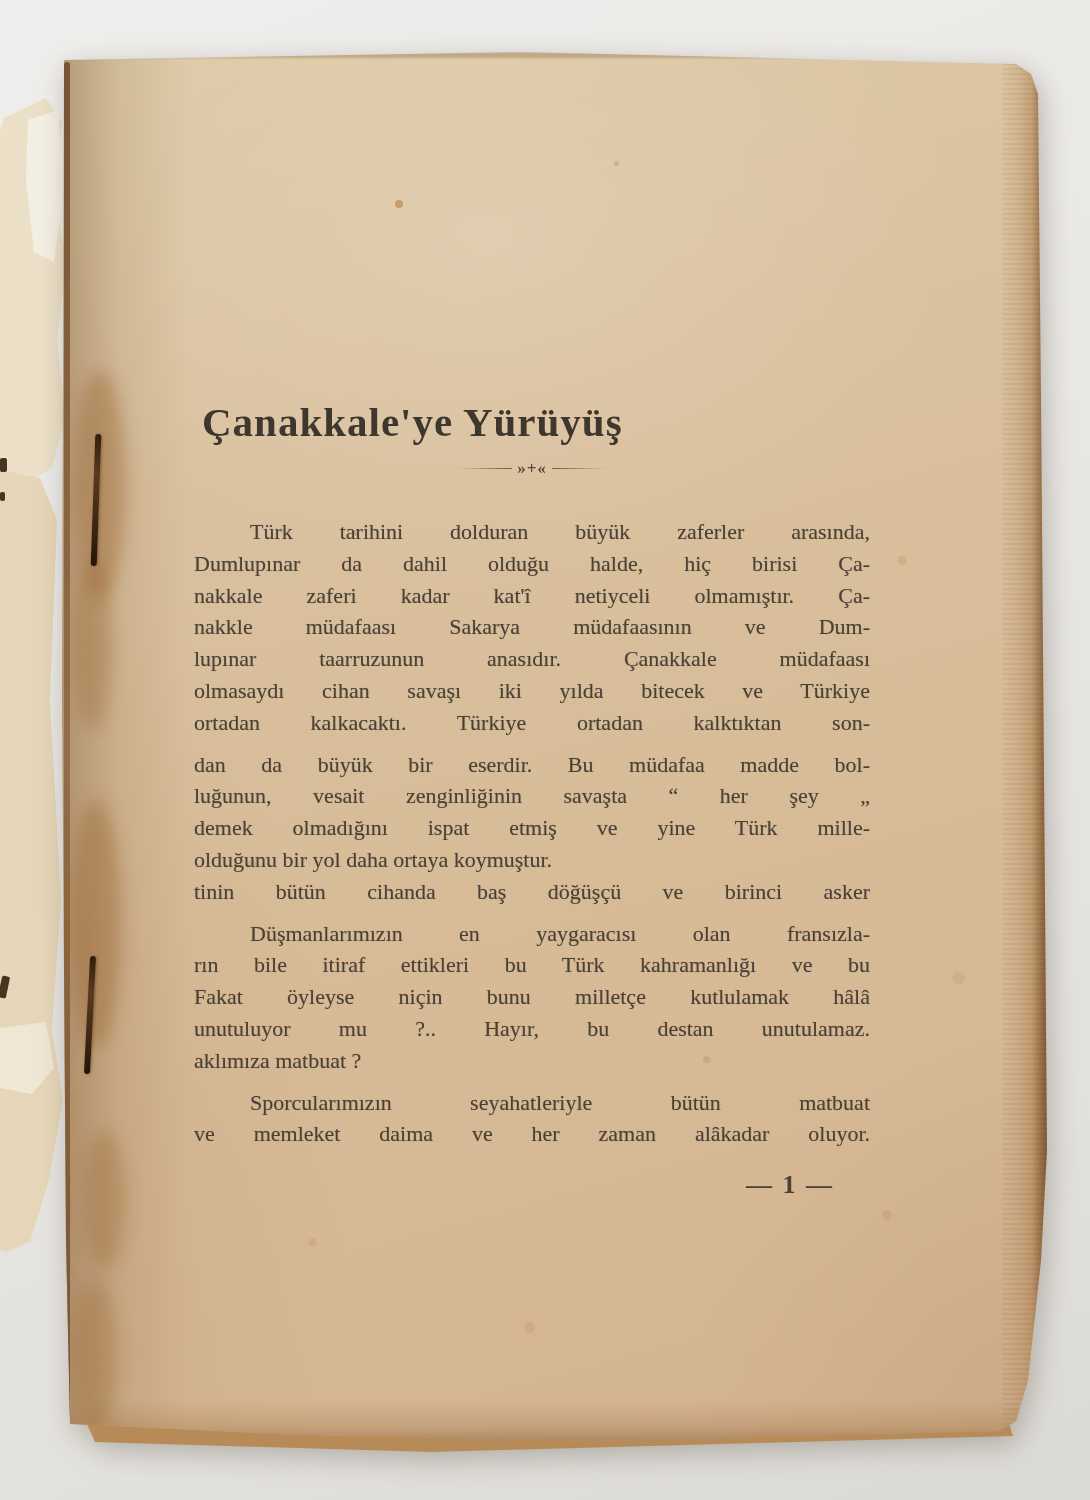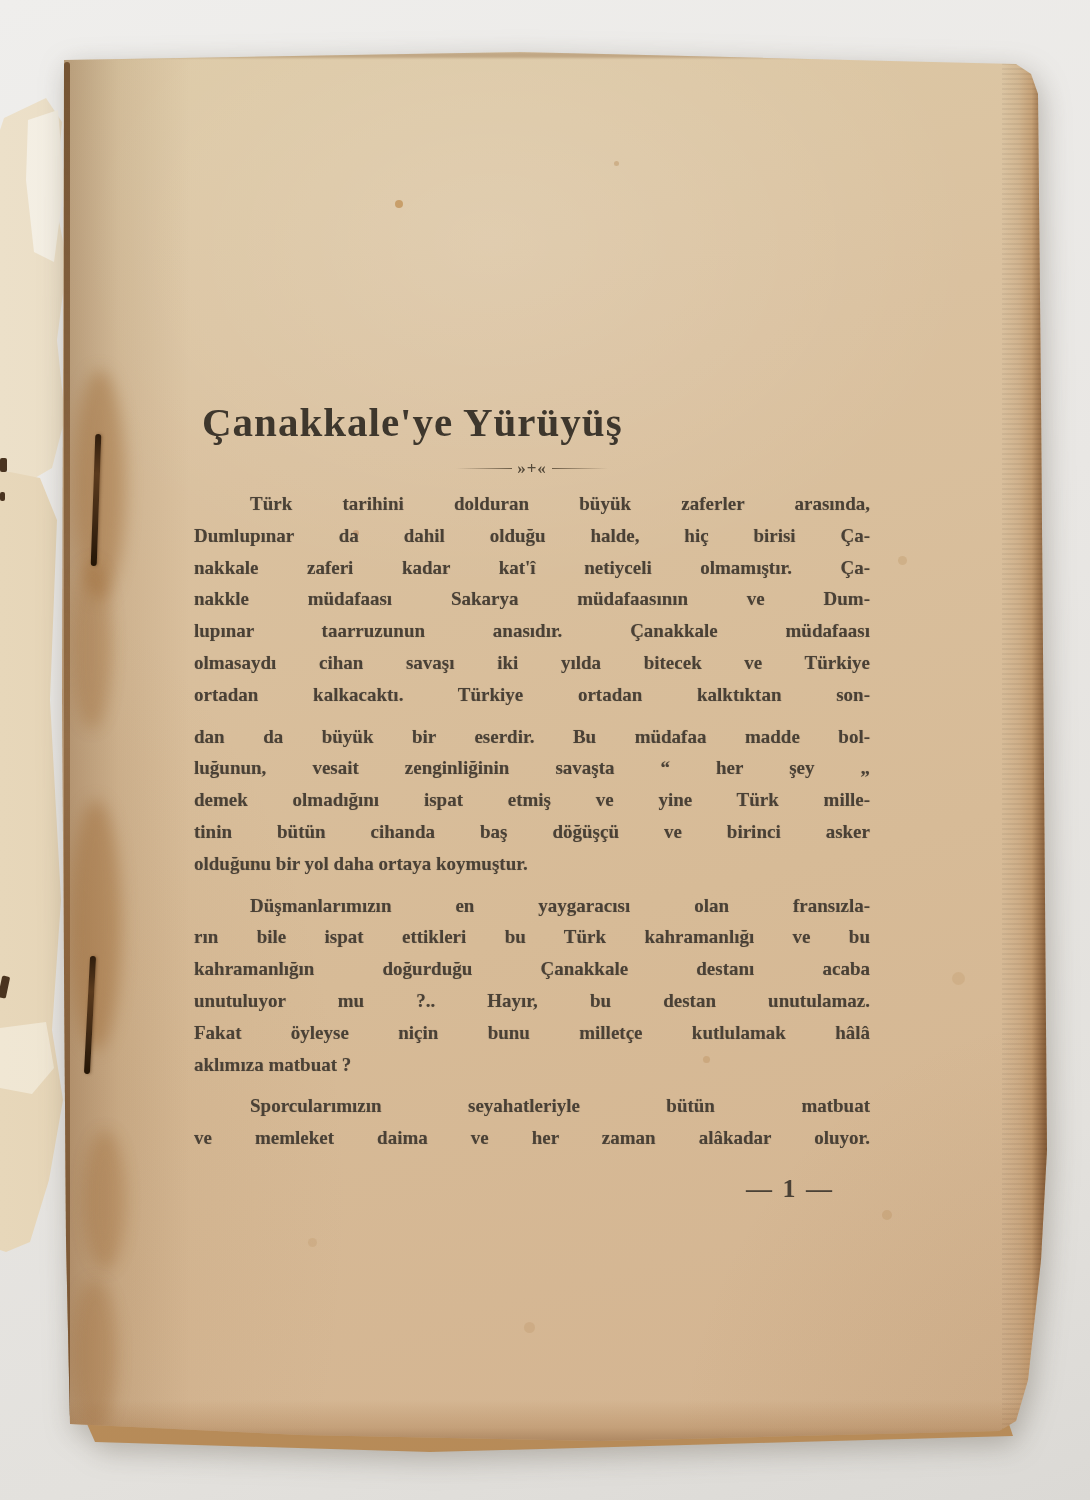--- a/index.html
+++ b/index.html
@@ -62,21 +62,21 @@
     background:linear-gradient(180deg,#2f1d0d,#5a3a1d 30%,#3c2612 70%,#241505);
     box-shadow:1px 0 3px rgba(90,55,25,.5);}
   .fox{position:absolute;border-radius:50%;}
   
   .text-block{position:absolute;left:194px;top:398px;width:676px;color:#4a4136;}
   .title{text-align:left;font-weight:bold;font-size:41px;line-height:48px;letter-spacing:1px;color:#3e372d;transform:translateX(8px);}
   .ornament{margin-top:14px;height:16px;display:flex;align-items:center;justify-content:center;gap:5px;color:#554a3a;}
   .ornament .rule{width:56px;height:1px;background:linear-gradient(90deg,transparent,#6d5d47);}
   .ornament .rule.r{background:linear-gradient(90deg,#6d5d47,transparent);}
   .ornament .glyphs{font-size:17px;font-weight:bold;letter-spacing:1px;line-height:1;}
-  .body{margin-top:12px;font-weight:bold;font-size:19px;line-height:31.8px;text-shadow:0 0 1px rgba(74,65,54,.35);}
+  .body{margin-top:40px;font-weight:normal;font-size:22px;line-height:31.8px;text-shadow:0 0 1px rgba(74,65,54,.35);}
   .para + .para{margin-top:10px;}
   .line{text-align:justify;text-align-last:justify;}
   .line.first{text-indent:56px;}
   .line.last{text-align-last:auto;}
   .line.last.jl{text-align-last:justify;}
   .page-num{margin-top:20px;text-align:right;padding-right:36px;font-weight:bold;font-size:26px;letter-spacing:2px;}
   .watermark{position:absolute;left:352px;top:734px;width:390px;
     font-family:"DejaVu Serif", serif;font-size:78px;line-height:80px;letter-spacing:7px;
     color:rgba(255,255,255,.52);text-align:center;pointer-events:none;}
 </style>
@@ -137,29 +137,28 @@
               <div class="line">nakkale zaferi kadar kat'î netiyceli olmamıştır. Ça-</div>
               <div class="line">nakkle müdafaası Sakarya müdafaasının ve Dum-</div>
               <div class="line">lupınar taarruzunun anasıdır. Çanakkale müdafaası</div>
               <div class="line">olmasaydı cihan savaşı iki yılda bitecek ve Türkiye</div>
               <div class="line">ortadan kalkacaktı. Türkiye ortadan kalktıktan son-</div>
             </div>
             <div class="para">
               <div class="line">dan da büyük bir eserdir. Bu müdafaa madde bol-</div>
               <div class="line">luğunun, vesait zenginliğinin savaşta “ her şey „</div>
               <div class="line">demek olmadığını ispat etmiş ve yine Türk mille-</div>
+              <div class="line last">olduğunu bir yol daha ortaya koymuştur.</div>
               <div class="line">tinin bütün cihanda baş döğüşçü ve birinci asker</div>
-              <div class="line last">olduğunu bir yol daha ortaya koymuştur.</div>
             </div>
             <div class="para">
               <div class="line first">Düşmanlarımızın en yaygaracısı olan fransızla-</div>
-              <div class="line">rın bile ispat ettikleri bu Türk kahramanlığı ve bu</div>
-              <div class="line">kahramanlığın doğurduğu Çanakkale destanı acaba</div>
+              <div class="line">rın bile itiraf ettikleri bu Türk kahramanlığı ve bu</div>
+              <div class="line">Fakat öyleyse niçin bunu milletçe kutlulamak hâlâ</div>
               <div class="line">unutuluyor mu ?.. Hayır, bu destan unutulamaz.</div>
-              <div class="line">Fakat öyleyse niçin bunu milletçe kutlulamak hâlâ</div>
               <div class="line last">aklımıza matbuat ?</div>
             </div>
             <div class="para">
               <div class="line first">Sporcularımızın seyahatleriyle bütün matbuat</div>
               <div class="line last jl">ve memleket daima ve her zaman alâkadar oluyor.</div>
             </div>
           </div>
         <div class="page-num">— 1 —</div>
       </div>
 

